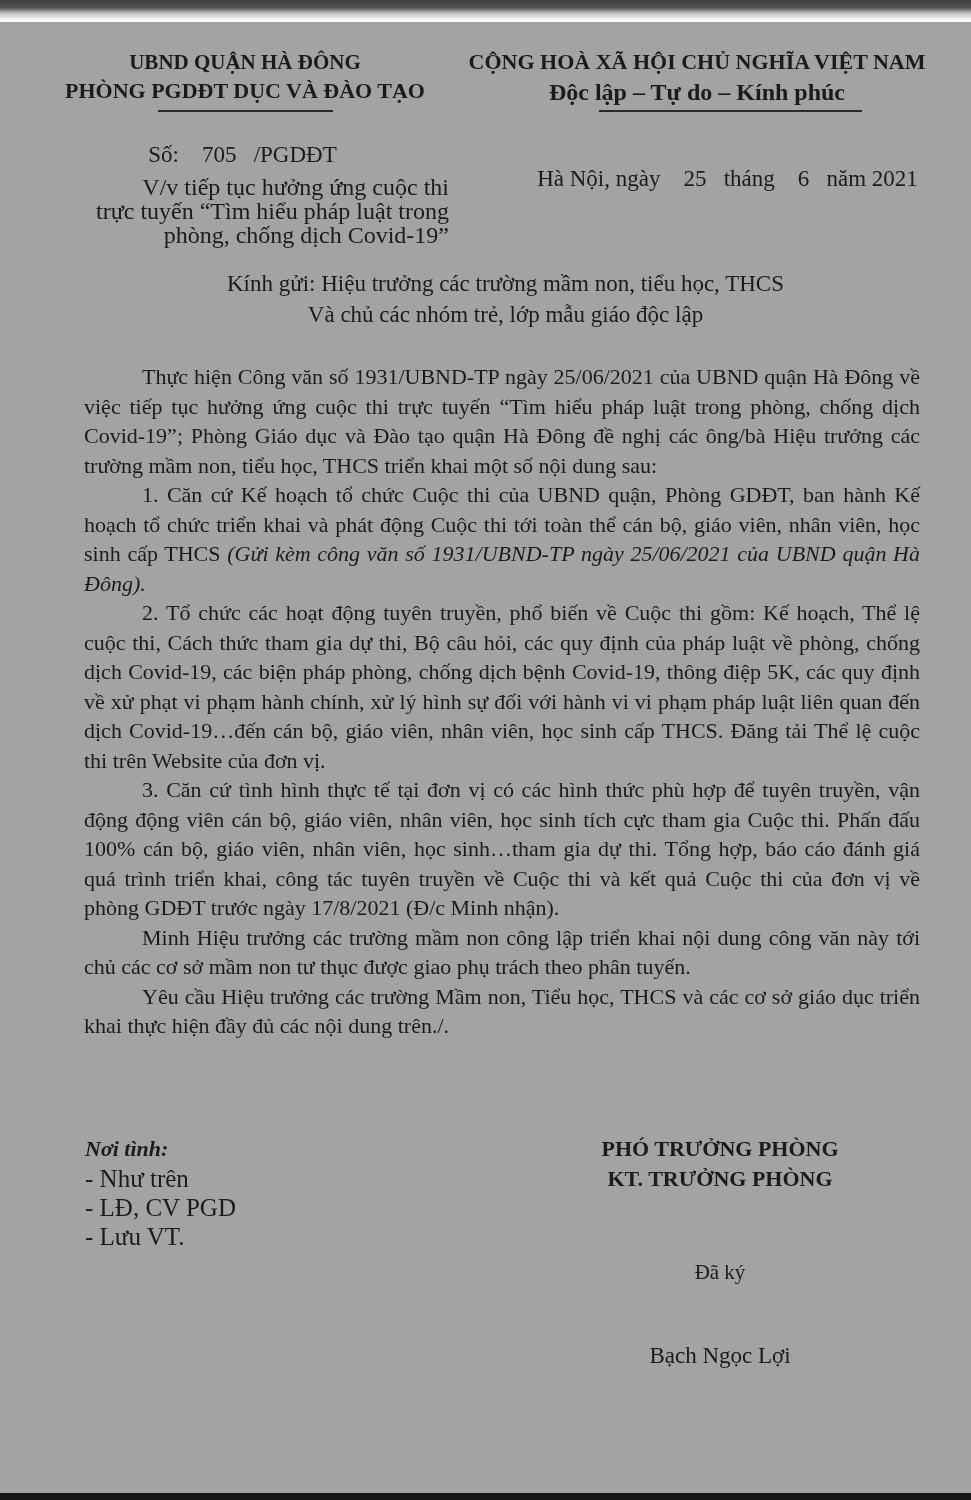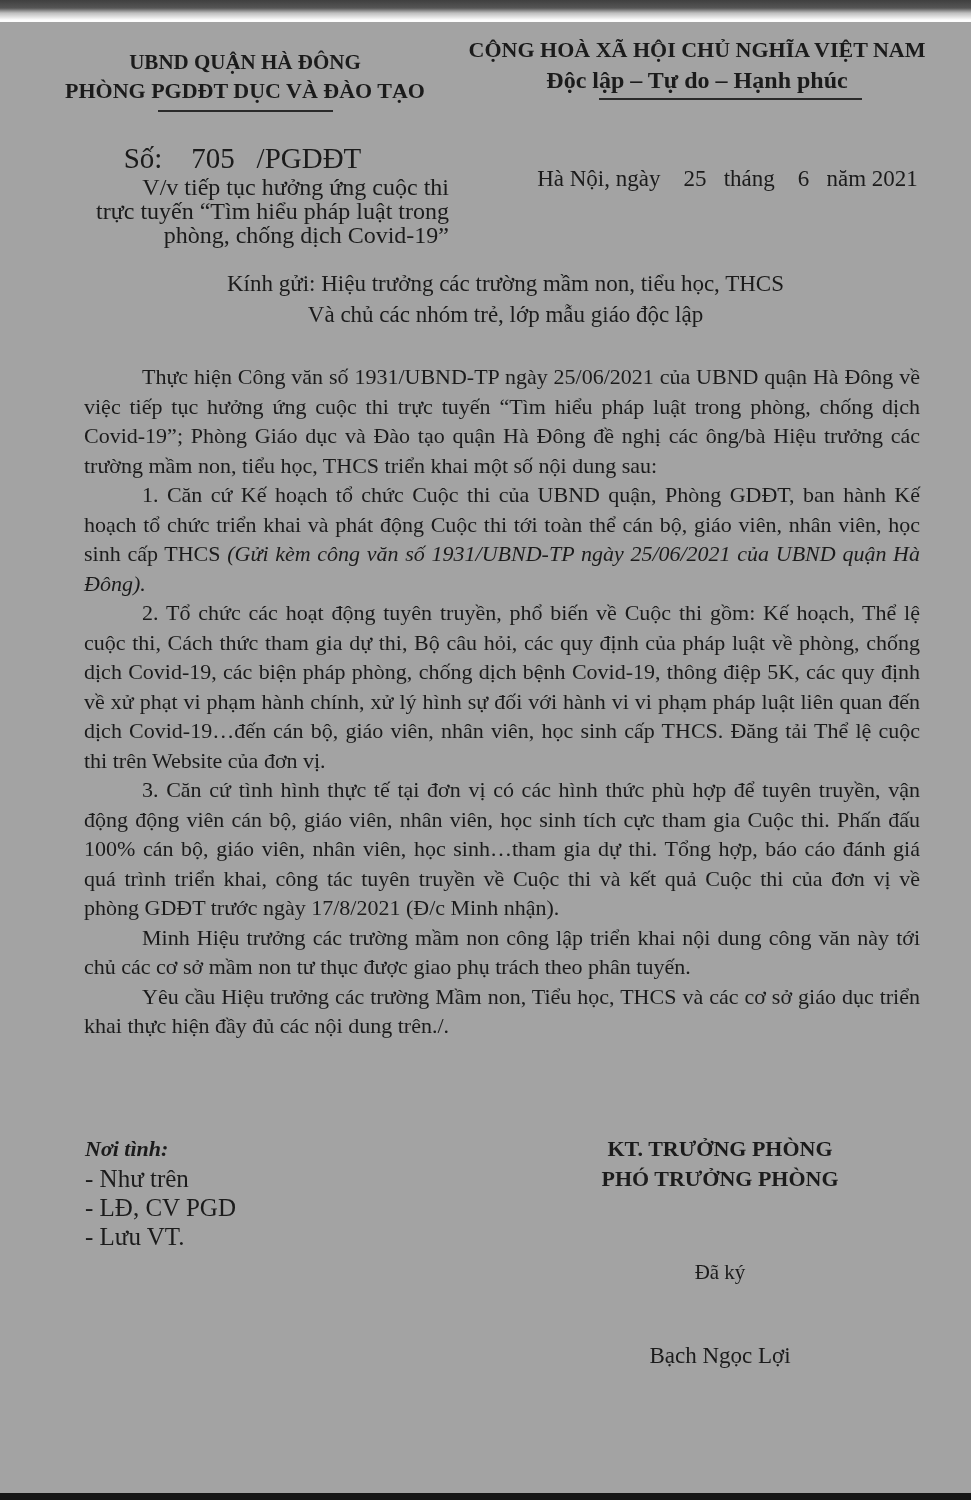--- a/index.html
+++ b/index.html
@@ -20,28 +20,28 @@
     position:absolute; bottom:0; left:0; right:0; height:7px;
     background:#161616;
   }
 
   
   .org-block { position:absolute; left:40px; top:48px; width:410px; text-align:center; }
   .org-line1 { font-size:21px; font-weight:bold; line-height:28px; white-space:nowrap; }
   .org-line2 { font-size:22px; font-weight:bold; line-height:30px; white-space:nowrap; }
   .org-underline { width:175px; height:2px; background:#2a2a2a; margin:4px auto 0 auto; }
 
-  .nation-block { position:absolute; left:452px; top:36px; width:490px; text-align:center; }
+  .nation-block { position:absolute; left:452px; top:48px; width:490px; text-align:center; }
   .nation-line1 { font-size:22px; font-weight:bold; line-height:28px; white-space:nowrap; }
   .nation-line2 { font-size:24px; font-weight:bold; line-height:32px; white-space:nowrap; }
   .nation-underline { width:263px; height:2px; background:#2a2a2a; margin-top:2px; margin-left:147px; }
 
   .doc-number {
     position:absolute; left:40px; top:142px; width:405px;
-    text-align:center; font-size:29px; white-space:pre;
+    text-align:center; font-size:23px; white-space:pre;
   }
   .subject {
     position:absolute; left:44px; top:175px; width:405px;
     text-align:right; font-size:24px; line-height:24px; white-space:pre-line;
   }
   .date-line {
     position:absolute; left:480px; top:166px; width:495px;
     text-align:center; font-size:23px; white-space:pre;
   }
 
@@ -79,21 +79,21 @@
   <div class="top-shadow"></div>
 
   <div class="org-block">
     <div class="org-line1">UBND QUẬN HÀ ĐÔNG</div>
     <div class="org-line2">PHÒNG PGDĐT DỤC VÀ ĐÀO TẠO</div>
     <div class="org-underline"></div>
   </div>
 
   <div class="nation-block">
     <div class="nation-line1">CỘNG HOÀ XÃ HỘI CHỦ NGHĨA VIỆT NAM</div>
-    <div class="nation-line2">Độc lập – Tự do – Hạnh phúc</div>
+    <div class="nation-line2">Độc lập – Tự do – Kính phúc</div>
     <div class="nation-underline"></div>
   </div>
 
   <div class="doc-number">Số:    705   /PGDĐT</div>
 
   <div class="subject">V/v tiếp tục hưởng ứng cuộc thi
 trực tuyến “Tìm hiểu pháp luật trong
 phòng, chống dịch Covid-19”</div>
 
   <div class="date-line">Hà Nội, ngày    25   tháng    6   năm 2021</div>
@@ -113,21 +113,21 @@
   </div>
 
   <div class="noi-nhan">
     <div class="noi-nhan-label">Nơi tình:</div>
     <div class="noi-nhan-items">- Như trên
 - LĐ, CV PGD
 - Lưu VT.</div>
   </div>
 
   <div class="signature">
+    <div class="sign-title">PHÓ TRƯỞNG PHÒNG</div>
     <div class="sign-title">KT. TRƯỞNG PHÒNG</div>
-    <div class="sign-title">PHÓ TRƯỞNG PHÒNG</div>
     <div class="signed-note">Đã ký</div>
     <div class="signer-name">Bạch Ngọc Lợi</div>
   </div>
 
   <div class="bottom-bar"></div>
 
 </div>
 
 </body></html>

